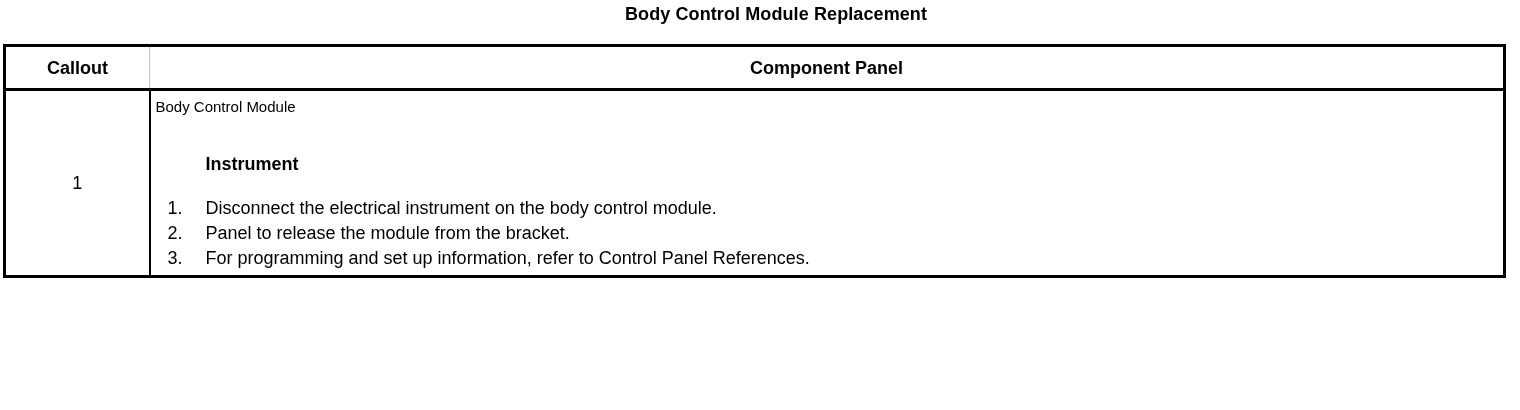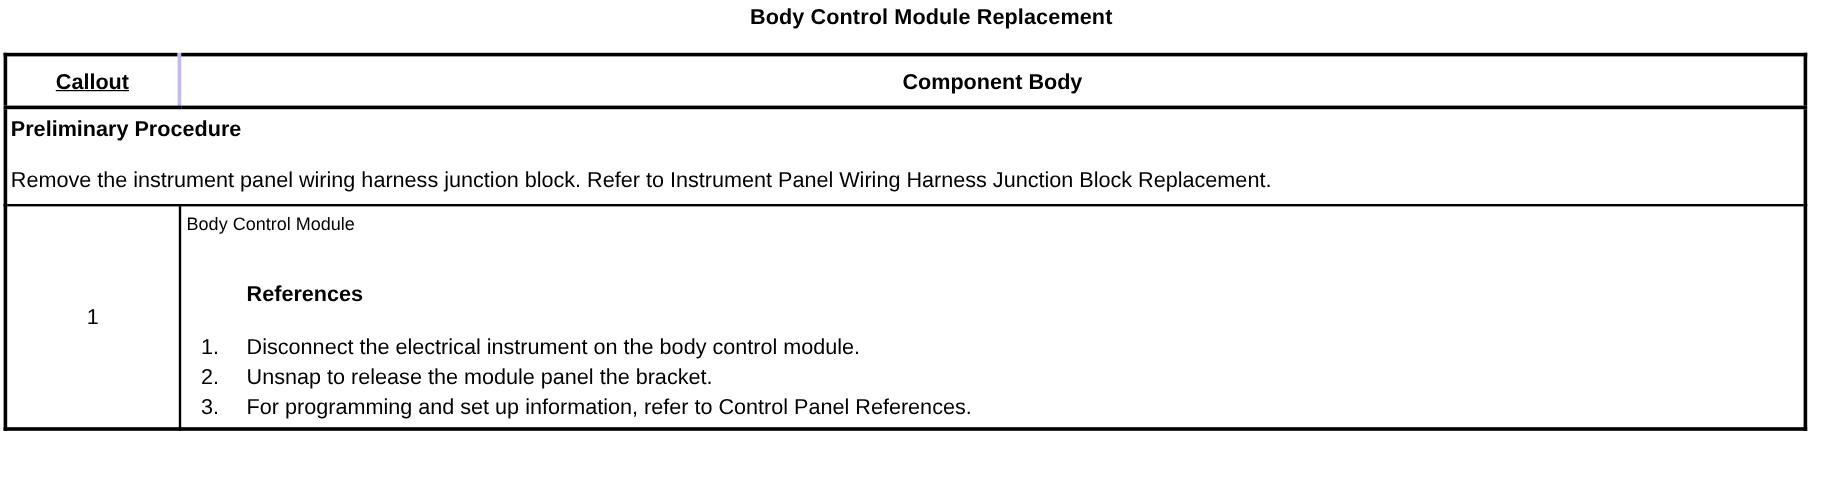--- a/index.html
+++ b/index.html
@@ -60,22 +60,21 @@
   .hdr-row th {
     border-bottom: 3px solid #000;
     height: 41px;
     font-size: 18px;
     font-weight: bold;
     text-align: center;
     vertical-align: middle;
     line-height: 20px;
   }
   .hdr-row th.hdr-callout {
-    border-right: 3px solid #c4b5fd;
-    text-decoration: underline;
+    border-right: 1px solid #c4b5fd;
   }
 
   
   .prelim-row td {
     border-bottom: 2px solid #000;
     padding: 4px 5px 9px 3px;
   }
   .prelim-title {
     font-size: 18px;
     font-weight: bold;
@@ -147,46 +146,39 @@
 
   <table class="proc-table">
     <colgroup>
       <col class="col-callout">
       <col>
     </colgroup>
     <tbody>
 
       <tr class="hdr-row">
         <th class="hdr-callout">Callout</th>
-        <th class="hdr-component">Component Body</th>
+        <th class="hdr-component">Component Panel</th>
       </tr>
 
-      <tr class="prelim-row">
-        <td colspan="2">
-          <p class="prelim-title">Preliminary Procedure</p>
-          <div class="prelim-gap"></div>
-          <p class="prelim-text">Remove the instrument panel wiring harness junction block. Refer to Instrument Panel Wiring Harness Junction Block Replacement.</p>
-        </td>
-      </tr>
 
       <tr class="item-row">
         <td class="cell-callout">1</td>
         <td class="cell-component">
           <p class="comp-name">Body Control Module</p>
           <div class="comp-gap"></div>
-          <p class="comp-sub">References</p>
+          <p class="comp-sub">Instrument</p>
           <div class="comp-gap2"></div>
           <ol class="steps">
             <li>
               <span class="num">1.</span>
               <span class="txt">Disconnect the electrical instrument on the body control module.</span>
             </li>
             <li>
               <span class="num">2.</span>
-              <span class="txt">Unsnap to release the module panel the bracket.</span>
+              <span class="txt">Panel to release the module from the bracket.</span>
             </li>
             <li>
               <span class="num">3.</span>
               <span class="txt">For programming and set up information, refer to Control Panel References.</span>
             </li>
           </ol>
         </td>
       </tr>
 
     </tbody>

